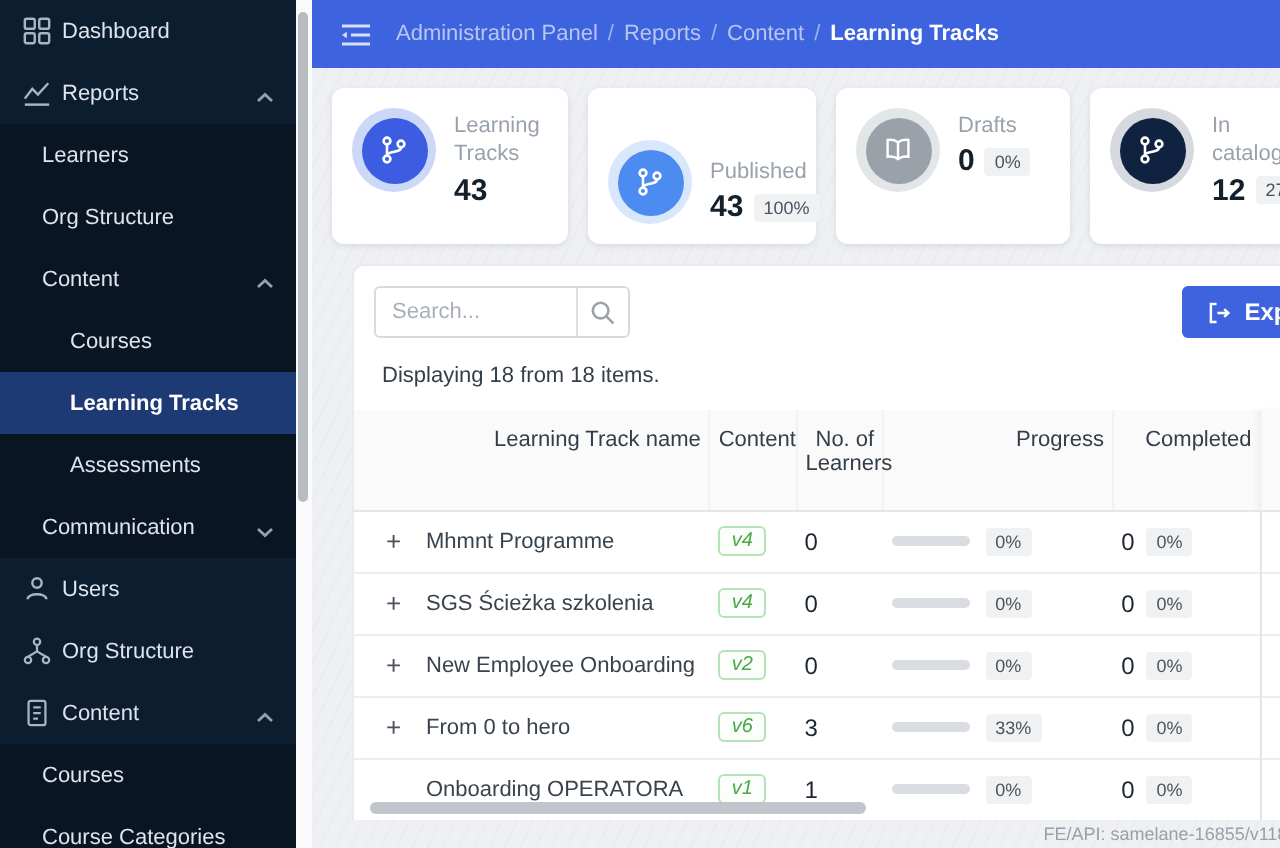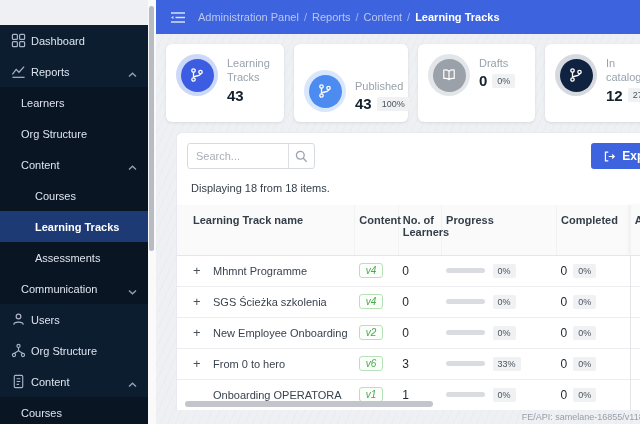--- a/index.html
+++ b/index.html
@@ -1,21 +1,21 @@
 <!DOCTYPE html>
 <html><head>
 <meta charset="utf-8">
 <style>
   * { margin:0; padding:0; box-sizing:border-box; }
   html,body { width:640px; height:424px; overflow:hidden;
     font-family:"Liberation Sans", sans-serif; background:#eef0f3; }
   .app { display:flex; width:640px; height:424px; }
 
   
-  .sidebar { width:148px; background:#0d1d30; color:#dde4ee; flex:none;margin-top:25px; }
+  .sidebar { width:148px; background:#0d1d30; color:#dde4ee; flex:none; }
   .s-item { position:relative; display:flex; align-items:center; height:31px;
     font-size:11px; font-weight:500; cursor:pointer; white-space:nowrap; }
   .s-item .icn { position:absolute; left:11px; width:16px; height:16px; display:flex; align-items:center; }
   .s-item .lbl { margin-left:31px; }
   .s-item.lv1 .lbl { margin-left:21px; }
   .s-item.lv2 .lbl { margin-left:35px; }
   .s-item .caret { position:absolute; right:11px; top:12px; }
   .subgroup { background:#0a1524; }
   .s-item.active { background:#1e3a74; color:#ffffff; font-weight:700; }
 
@@ -64,21 +64,21 @@
   .search-btn { width:26px; height:100%; border-left:1px solid #dcdfe3; display:flex;
     align-items:center; justify-content:center; cursor:pointer; }
   .export-btn { background:#3d63df; color:#fff; border:0; border-radius:3px; height:26px;
     padding:0 12px; font-size:12px; font-weight:700; display:flex; align-items:center; gap:6px;
     cursor:pointer; font-family:"Liberation Sans", sans-serif; }
   .summary { font-size:11px; color:#333e49; padding:3px 14px 11px; }
 
   
   table { width:100%; border-collapse:collapse; table-layout:fixed; }
   th { background:#fafafb; border-bottom:1px solid #e4e6ea; border-right:1px solid #f1f2f4;
-    font-size:11px; font-weight:700; color:#333e48; text-align:left; vertical-align:top;
+    font-size:11px; font-weight:400; color:#333e48; text-align:right; vertical-align:top;
     padding:9px 4px 6px 4px; height:50px; }
   th.c-name { padding-left:16px; }
   td { border-top:1px solid #ededf0; height:31px; font-size:11px; color:#39434e;
     padding:0 4px; vertical-align:middle; overflow:hidden; white-space:nowrap; }
   tr:first-child td { border-top:0; }
   td.c-name { padding-left:16px; }
   .name-wrap { display:flex; align-items:center; gap:7px; }
   .expander { width:13px; flex:none; font-size:13px; color:#4a525c; cursor:pointer; text-align:left; }
   .v-badge { display:inline-block; border:1px solid #b5e3b5; background:#fbfefb; color:#47a947;
     font-style:italic; font-size:10px; padding:1px 6px; border-radius:3px; }

